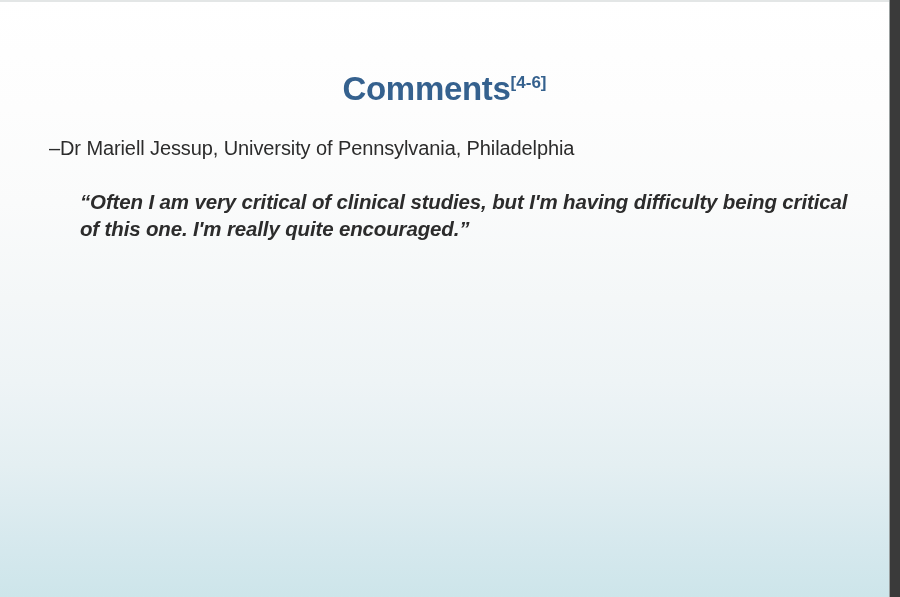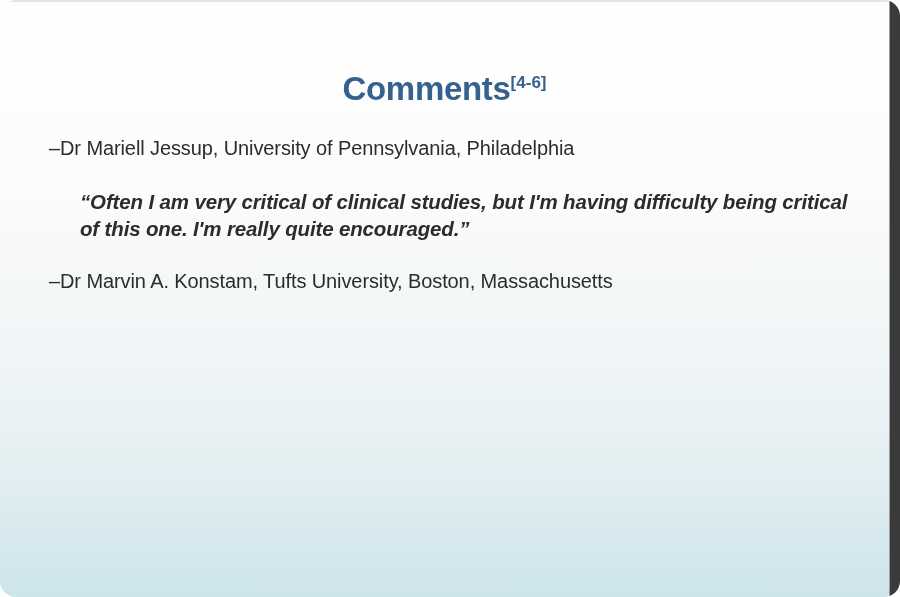--- a/index.html
+++ b/index.html
@@ -25,21 +25,20 @@
       linear-gradient(180deg,
         #ffffff 0%,
         #fdfdfd 18%,
         #fafbfb 34%,
         #f4f7f8 50%,
         #eef4f6 64%,
         #e4eff2 78%,
         #d7e9ee 90%,
         #cde5ea 100%);
     overflow: hidden;
-    border-radius: 16px;
   }
 
   
   #top-hairline {
     position: absolute;
     left: 0;
     top: 0;
     width: 900px;
     height: 2px;
     background: #e3e6e6;
@@ -128,20 +127,19 @@
 
     <div class="quote-block">
       <p class="attribution">–Dr Mariell Jessup, University of Pennsylvania,  Philadelphia</p>
     </div>
 
     <div class="quote-block">
       <p class="quote-text">“Often I am very critical of clinical studies, but I'm having difficulty being critical of this one. I'm really quite encouraged.”</p>
     </div>
 
     <div class="quote-block">
-      <p class="attribution">–Dr Marvin A. Konstam, Tufts University, Boston, Massachusetts</p>
     </div>
 
   </div>
 
   <div id="right-edge-bar"></div>
 
 </div>
 
 </body></html>

